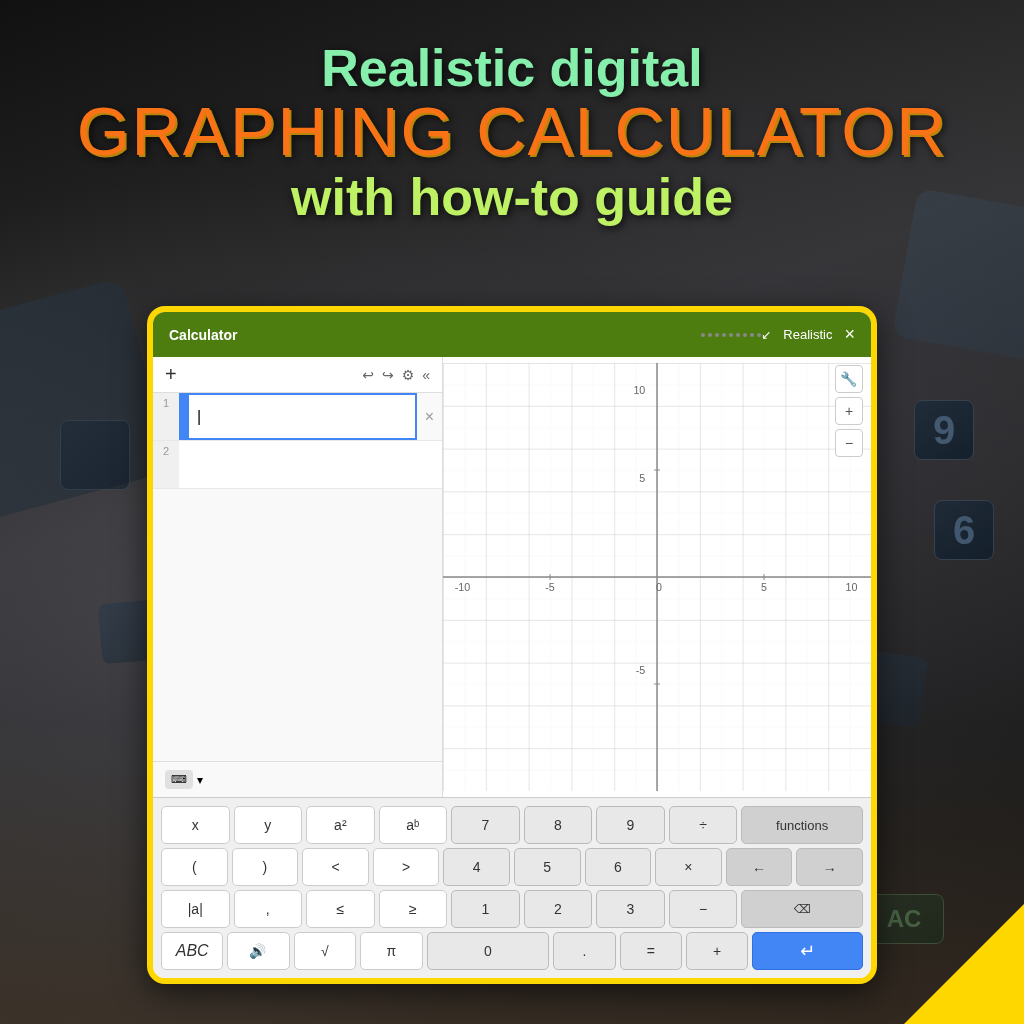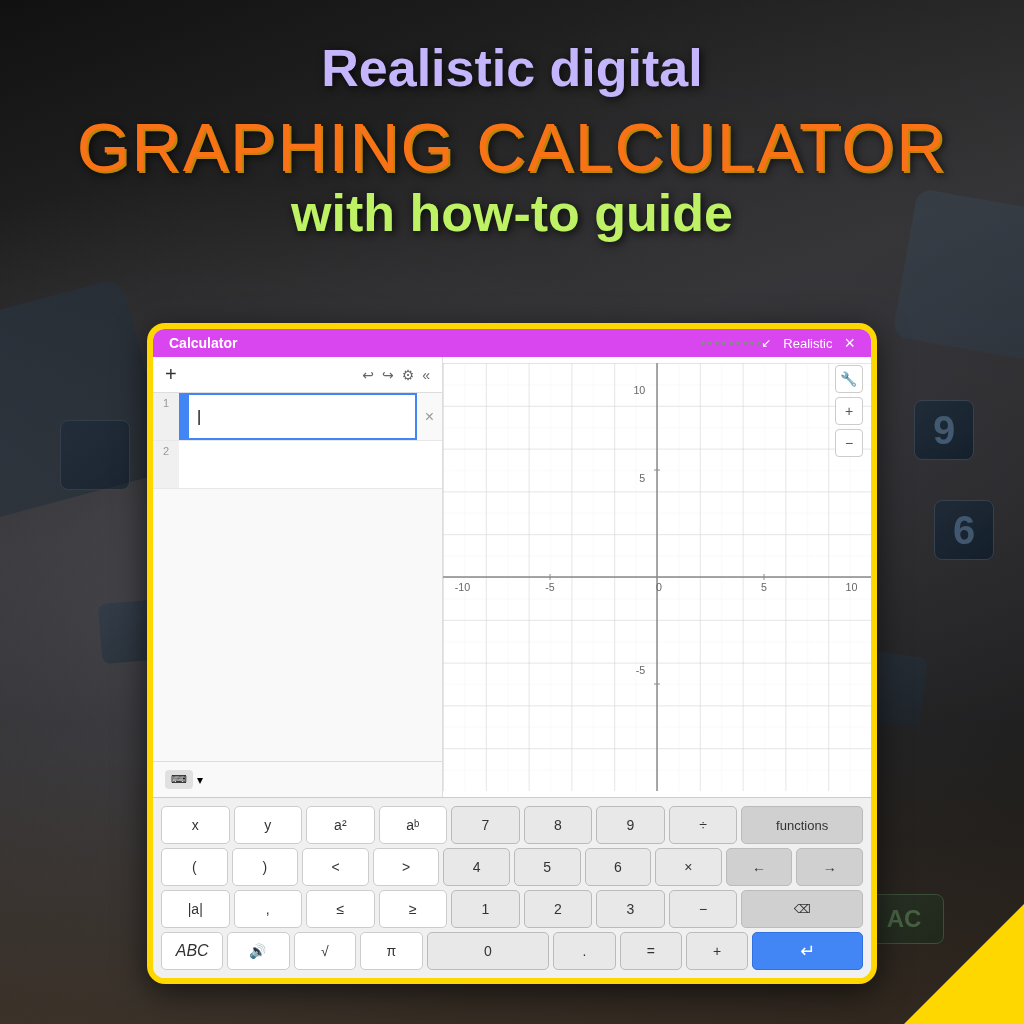--- a/index.html
+++ b/index.html
@@ -30,24 +30,24 @@
       left: 0;
       right: 0;
       text-align: center;
       z-index: 10;
       padding: 20px 40px;
     }
 
     .title-realistic {
       font-size: 52px;
       font-weight: 900;
-      color: #c4b5fd;
+      color: #86efac;
       text-shadow: 2px 2px 8px rgba(0,0,0,0.8);
       line-height: 1.1;
-      margin-bottom: 16px;
+      margin-bottom: 0;
     }
 
     .title-graphing {
       font-size: 68px;
       font-weight: 400;
       color: #f97316;
       text-shadow: 2px 2px 0px #B8860B, 3px 3px 8px rgba(0,0,0,0.8);
       line-height: 1;
       margin-bottom: 4px;
       letter-spacing: 2px;
@@ -78,25 +78,25 @@
     }
 
     .calculator-window {
       background: white;
       border-radius: 12px;
       overflow: hidden;
     }
 
     
     .title-bar {
-      background: #d946ef;
+      background: #4d7c0f;
       display: flex;
       align-items: center;
       padding: 0 16px;
-      height: 28px;
+      height: 45px;
     }
 
     .title-bar-title {
       color: white;
       font-size: 14px;
       font-weight: 600;
       flex: 1;
     }
 
     .dot {

